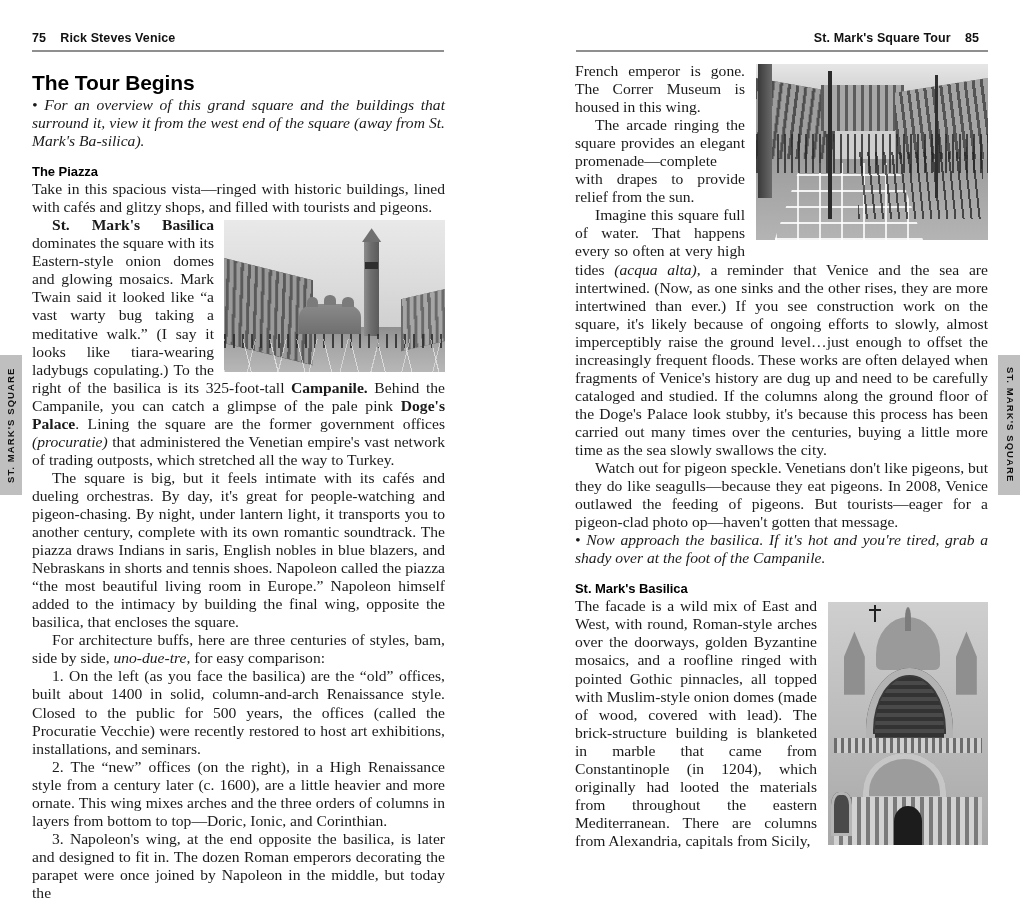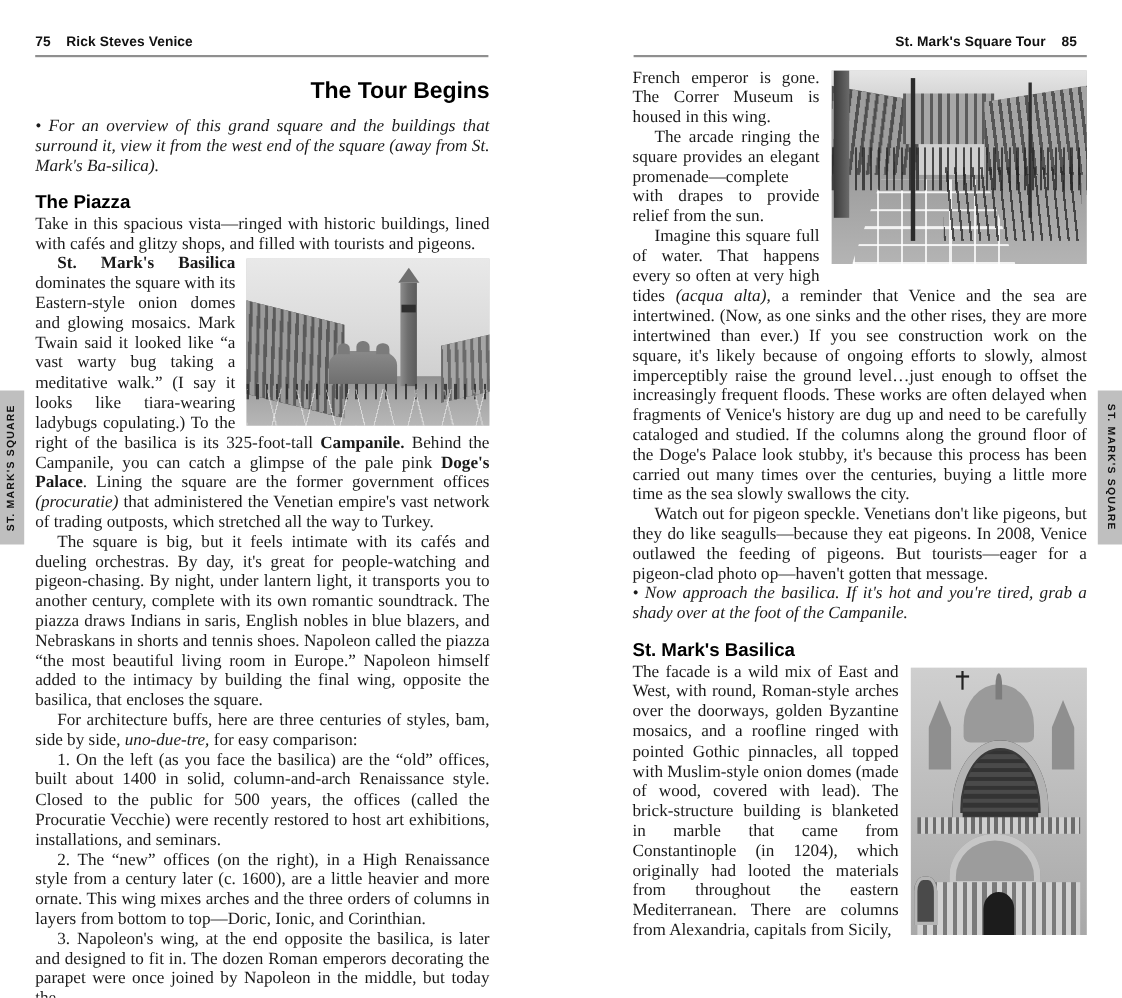--- a/index.html
+++ b/index.html
@@ -97,28 +97,28 @@
     width: 413px;
   }
   .col.left  { left: 32px; }
   .col.right { left: 575px; }
 
   
   h1.chapter-title {
     font-family: "Liberation Sans", sans-serif;
     font-size: 21px;
     font-weight: bold;
-    text-align: right;
-    margin: 9px 0 11px 0;
+    text-align: left;
+    margin: 9px 0 1px 0;
     letter-spacing: -0.1px;
     color: #000;
   }
   h2.section-head {
     font-family: "Liberation Sans", sans-serif;
-    font-size: 17px;
+    font-size: 13px;
     font-weight: bold;
     margin: 14px 0 1px 0;
     color: #000;
     letter-spacing: -0.05px;
   }
   p {
     margin: 0;
     font-size: 15.6px;
     line-height: 18.05px;
     text-align: justify;

